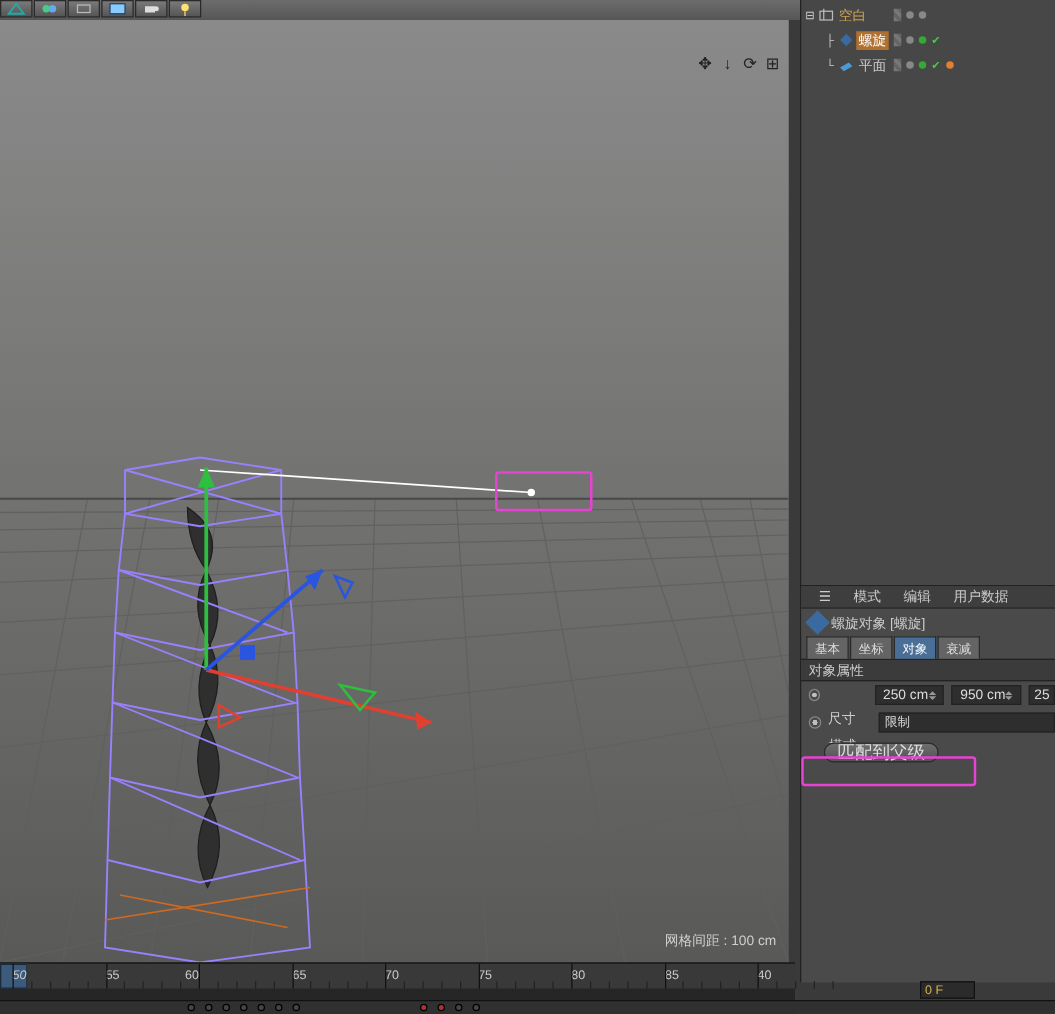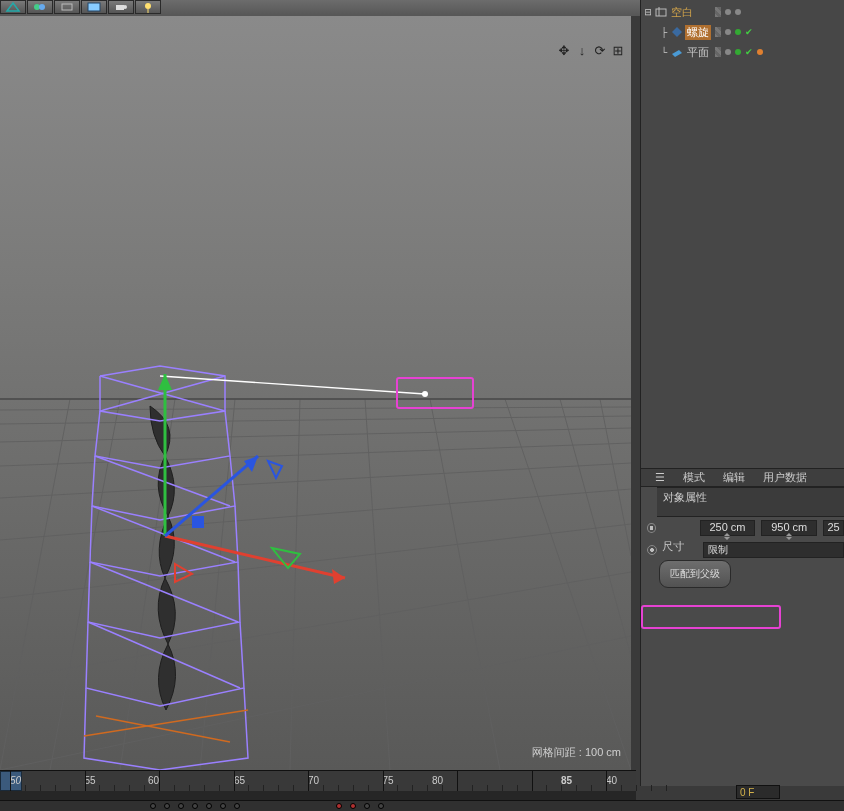--- a/index.html
+++ b/index.html
@@ -34,31 +34,31 @@
 
   
   .attr-panel { position:absolute; top:468px; left:640px; right:0; bottom:25px; background:#4a4a4a; border-top:1px solid #222; border-left:1px solid #222; }
   .attr-menubar { height:18px; background:#3e3e3e; display:flex; align-items:center; gap:18px; padding-left:14px; border-bottom:1px solid #222; }
   .attr-menubar span { color:#ccc; cursor:pointer; }
   .attr-head { height:22px; display:flex; align-items:center; gap:4px; padding-left:6px; background:#4a4a4a; }
   .attr-head .obj-icon { width:14px; height:14px; background:#3a6aa0; transform:rotate(45deg); }
   .tabrow { display:flex; height:18px; padding-left:4px; gap:1px; }
   .tab { background:#646464; color:#ddd; padding:2px 6px; font-size:10px; border:1px solid #2a2a2a; border-bottom:none; cursor:pointer; }
   .tab.active { background:#4a6f96; color:#fff; }
-  .section-head { background:#3b3b3b; height:30px; line-height:18px; padding-left:6px; border-top:1px solid #222; border-bottom:1px solid #222; color:#ccc;margin-left:16px; }
+  .section-head { background:#3b3b3b; height:18px; line-height:18px; padding-left:6px; border-top:1px solid #222; border-bottom:1px solid #222; color:#ccc; }
   .prop-row { display:flex; align-items:center; height:22px; padding-left:6px; gap:6px; }
   .radio { width:10px; height:10px; border:1px solid #888; border-radius:50%; background:radial-gradient(circle,#bfbfbf 35%,#4a4a4a 38%); }
   .plabel { width:34px; color:#ccc;margin-top:37px; }
-  .numfield { width:60px; height:16px; background:#2e2e2e; border:1px solid #222; color:#ddd; font-size:10px; padding:0 3px; display:flex; align-items:center; justify-content:space-between;flex-direction:column; }
+  .numfield { width:60px; height:16px; background:#2e2e2e; border:1px solid #222; color:#ddd; font-size:10px; padding:0 3px; display:flex; align-items:center; justify-content:center; }
   .numfield .spin { width:6px; height:12px; display:flex; flex-direction:column; justify-content:center; gap:1px; }
   .numfield .spin div { width:0;height:0;border-left:3px solid transparent;border-right:3px solid transparent; }
   .numfield .spin .up { border-bottom:3px solid #999; }
   .numfield .spin .dn { border-top:3px solid #999; }
   .selectfield { height:16px; background:#2e2e2e; border:1px solid #222; color:#ddd; font-size:10px; padding:0 4px; display:flex; align-items:center; }
-  .pill-btn { background:linear-gradient(#6e6e6e,#525252); border:1px solid #2a2a2a; border-radius:9px; height:28px; padding:0 10px; color:#ddd; font-size:10px; display:inline-flex; align-items:center; cursor:pointer; margin-left:18px; }
+  .pill-btn { background:linear-gradient(#6e6e6e,#525252); border:1px solid #2a2a2a; border-radius:9px; height:16px; padding:0 10px; color:#ddd; font-size:14px; display:inline-flex; align-items:center; cursor:pointer; margin-left:18px; }
 
   
   .timeline { position:absolute; left:0; top:770px; width:636px; height:40px; background:#2d2d2d; border-top:1px solid #111; }
   .ruler { position:relative; height:20px; background:#393939; }
   .tick { position:absolute; top:0; height:20px; border-left:1px solid #222; font-size:9px; color:#bbb; padding-left:2px; line-height:9px; }
   .tick.major { border-left:1px solid #111; }
   .tlabel { position:absolute; top:4px; color:#ccc; font-size:10px; }
   .playhead { position:absolute; top:0; width:22px; height:20px; background:#3b5a7c; border:1px solid #1a2a3a; }
   .timefield { position:absolute; right:64px; top:785px; width:44px; height:14px; background:#2b2b2b; border:1px solid #111; color:#d4b24a; font-size:10px; padding:0 3px; line-height:14px; }
   .time-row2 { position:absolute; top:20px; left:0; right:0; height:20px; background:#262626; }
@@ -254,20 +254,30 @@
     </div>
   </div>
 </div>
 
 <div class="attr-panel">
   <div class="attr-menubar">
     <span>☰</span>
     <span>模式</span>
     <span>编辑</span>
     <span>用户数据</span>
+  </div>
+  <div class="attr-head">
+    <span class="obj-icon"></span>
+    <span>螺旋对象 [螺旋]</span>
+  </div>
+  <div class="tabrow">
+    <div class="tab">基本</div>
+    <div class="tab">坐标</div>
+    <div class="tab active">对象</div>
+    <div class="tab">衰减</div>
   </div>
   <div class="section-head">对象属性</div>
 
   <div class="prop-row">
     <span class="radio"></span>
     <span class="plabel">尺寸</span>
     <div class="numfield">
         <span>250 cm</span>
         <span class="spin">
           <div class="up"></div>
@@ -332,27 +342,27 @@
       <div class="tick" style="left: 322.9px; height: 6px; top: 14px;"></div>
       <div class="tick" style="left: 337.8px; height: 6px; top: 14px;"></div>
       <div class="tick" style="left: 352.7px; height: 6px; top: 14px;"></div>
       <div class="tick" style="left: 367.6px; height: 6px; top: 14px;"></div>
       <div class="tlabel" style="left: 382.5px;">75</div>
       <div class="tick major" style="left: 382.5px; height: 20px; top: 0px;"></div>
       <div class="tick" style="left: 397.4px; height: 6px; top: 14px;"></div>
       <div class="tick" style="left: 412.3px; height: 6px; top: 14px;"></div>
       <div class="tick" style="left: 427.2px; height: 6px; top: 14px;"></div>
       <div class="tick" style="left: 442.1px; height: 6px; top: 14px;"></div>
-      <div class="tlabel" style="left: 432px;">80</div>
+      <div class="tlabel" style="left: 457px;">80</div>
       <div class="tick major" style="left: 457px; height: 20px; top: 0px;"></div>
       <div class="tick" style="left: 471.9px; height: 6px; top: 14px;"></div>
       <div class="tick" style="left: 486.8px; height: 6px; top: 14px;"></div>
       <div class="tick" style="left: 501.7px; height: 6px; top: 14px;"></div>
       <div class="tick" style="left: 516.6px; height: 6px; top: 14px;"></div>
-      <div class="tlabel" style="left: 561px; font-weight: bold;">85</div>
+      <div class="tlabel" style="left: 532px;">85</div>
       <div class="tick major" style="left: 531.5px; height: 20px; top: 0px;"></div>
       <div class="tick" style="left: 546.4px; height: 6px; top: 14px;"></div>
       <div class="tick" style="left: 561.3px; height: 6px; top: 14px;"></div>
       <div class="tick" style="left: 576.2px; height: 6px; top: 14px;"></div>
       <div class="tick" style="left: 591.1px; height: 6px; top: 14px;"></div>
       <div class="tlabel" style="left: 606px;">40</div>
       <div class="tick major" style="left: 606px; height: 20px; top: 0px;"></div>
       <div class="tick" style="left: 620.9px; height: 6px; top: 14px;"></div>
       <div class="tick" style="left: 635.8px; height: 6px; top: 14px;"></div>
       <div class="tick" style="left: 650.7px; height: 6px; top: 14px;"></div>

